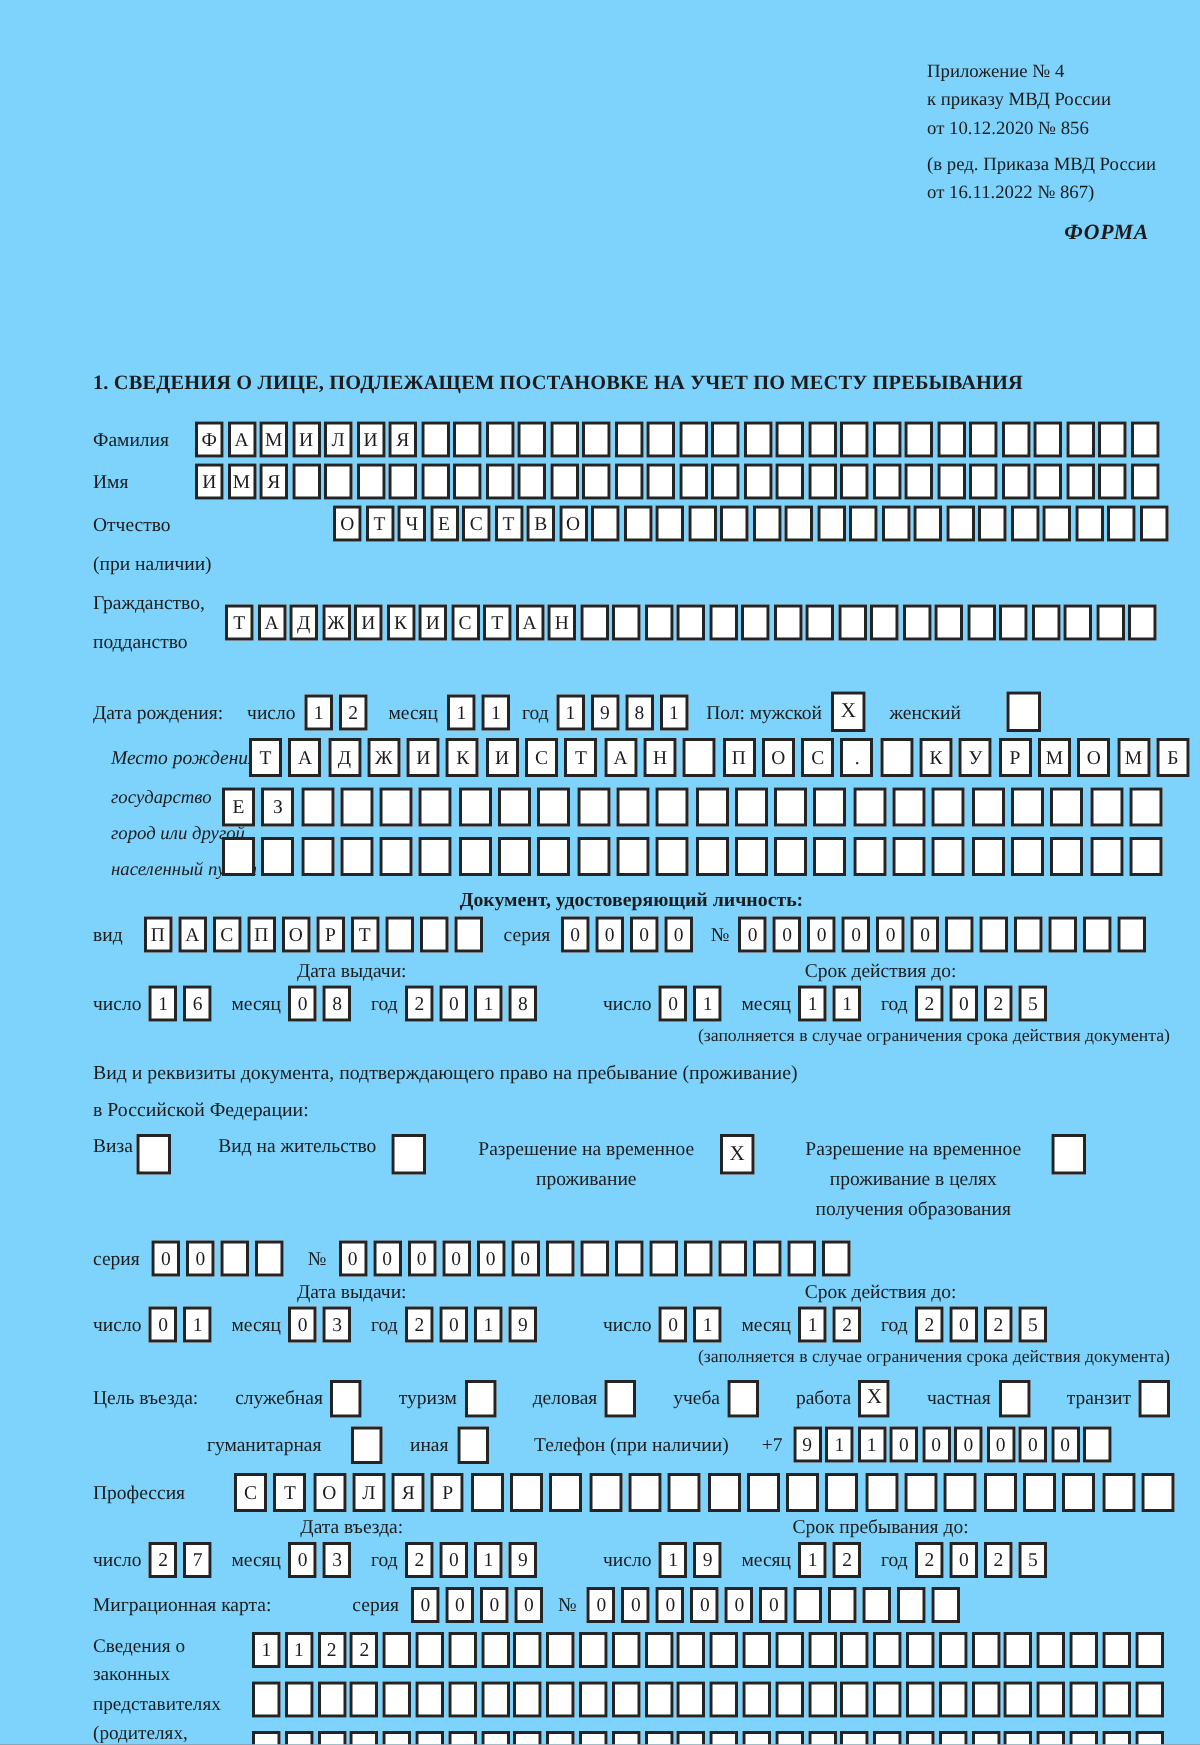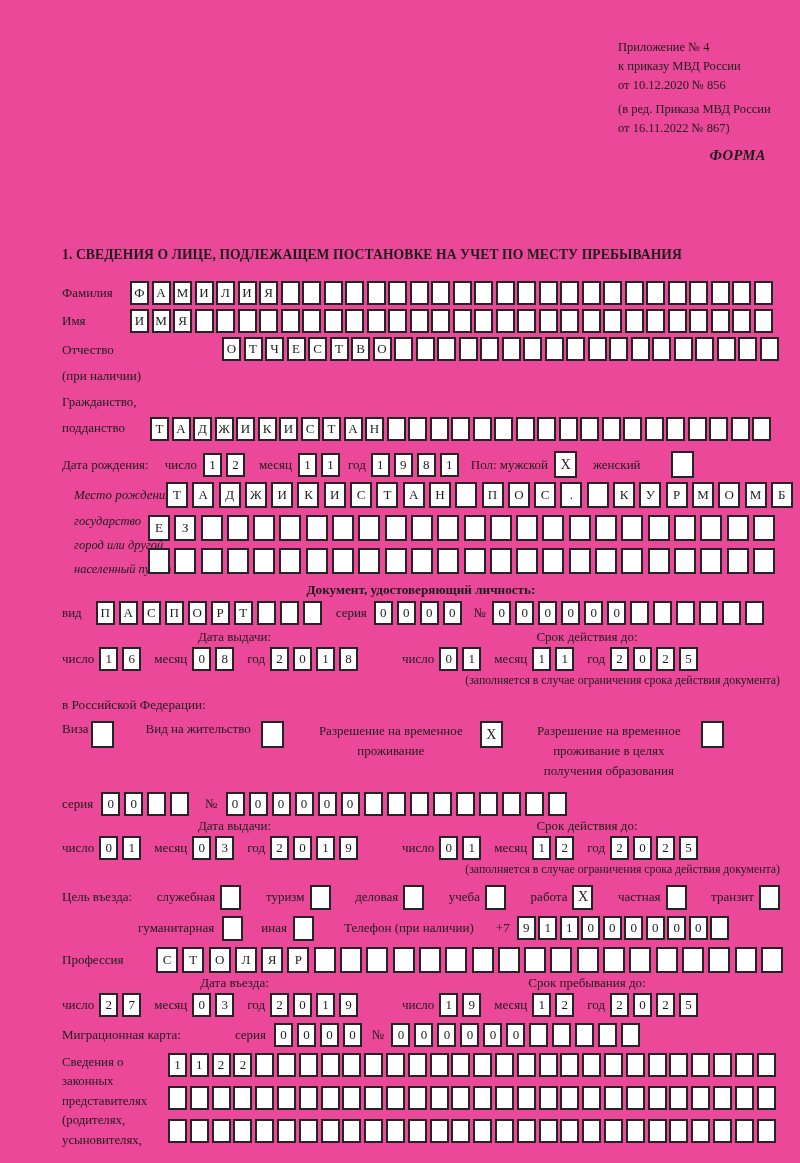--- a/index.html
+++ b/index.html
@@ -1,16 +1,16 @@
 <!DOCTYPE html>
 <html><head>
 <meta charset="utf-8">
 <style>
   html,body{margin:0;padding:0;background:#888;}
-  .page{position:relative;width:800px;height:1163px;background:#ec4899;margin:0 auto;
+  .page{position:relative;width:800px;height:1163px;background:#7dd3fc;margin:0 auto;
         font-family:"Liberation Serif","DejaVu Serif",serif;color:#1c1c1c;overflow:hidden;}
   
   .annex{position:absolute;left:618px;top:38px;font-size:12.5px;line-height:1.5;}
   .annex .amend{margin-top:6px;}
   .forma{position:absolute;right:34px;top:147px;font-weight:bold;font-size:14.5px;letter-spacing:.5px;font-style:italic;}
   .title{position:absolute;left:55px;width:700px;top:182px;text-align:center;font-weight:bold;
          font-size:15px;line-height:1.8;letter-spacing:.2px;}
   .tuline{display:inline-block;width:56px;border-bottom:2px solid #333;height:14px;margin-left:8px;}
   .sec1{position:absolute;left:62px;top:247px;width:720px;font-weight:bold;font-size:13.6px;letter-spacing:.1px;white-space:nowrap;}
   
@@ -24,21 +24,21 @@
   .n12 .c{margin-right:4px;}
   .cbx{box-sizing:border-box;flex:0 0 auto;width:23px;height:27px;border:2px solid #242424;background:#fff;
        display:flex;align-items:center;justify-content:center;font-size:14px;}
   .pbx{width:21px;height:25px;}
   .lbl{flex:0 0 auto;}
   .twoline{line-height:26px;}
   .twoline .sub{line-height:15px;font-size:13px;}
   
   .r-surname,.r-name{margin-bottom:4px;}
   .r-pat{align-items:flex-start;margin-bottom:0;}
-  .r-cit{align-items:flex-end;margin-bottom:10px;}
+  .r-cit{align-items:center;margin-bottom:20px;}
   .r-birth{margin-top:2px;margin-bottom:4px;}
   .mb-block{position:relative;height:98px;margin-bottom:2px;}
   .mb-block .ml{position:absolute;left:12px;font-size:12.5px;white-space:nowrap;font-style:italic;}
   .mb-r{position:absolute;}
   .doc-head{text-align:center;font-weight:bold;font-size:13.2px;margin:2px 0 3px 0;}
   .r-vid{margin-bottom:4px;}
   .dates-lbls{display:flex;margin-top:2px;font-size:13px;}
   .dates-row{display:flex;align-items:center;margin-top:2px;}
   .dgrp{display:flex;align-items:center;}
   .dgrp .lbl{margin-right:5px;}
@@ -414,20 +414,21 @@
             <span class="c">2</span>
             <span class="c">0</span>
             <span class="c">2</span>
             <span class="c">5</span>
           </span>
       </span>
     </div>
     <div class="note-r">(заполняется в случае ограничения срока действия документа)</div>
 
     <div class="stay-doc">
+      <div>Вид и реквизиты документа, подтверждающего право на пребывание (проживание)</div>
       <div>в Российской Федерации:</div>
     </div>
 
     <div class="r-visa">
       <span class="lbl" style="margin-right:2px">Виза</span>
       <span class="cbx"></span>
       <span class="lbl" style="margin:0 10px 0 32px">Вид на жительство</span>
       <span class="cbx"></span>
       <span class="vcol" style="width:162px;margin-left:26px">
         <span>Разрешение на временное</span><br>
@@ -542,21 +543,21 @@
         <span class="lbl">частная</span>
         <span class="cbx pbx"></span>
       </span>
       <span class="pair">
         <span class="lbl">транзит</span>
         <span class="cbx pbx"></span>
       </span>
     </div>
 
     <div class="r-purpose2">
-      <span class="lbl" style="margin-right:8px">гуманитарная</span>
+      <span class="lbl" style="margin-right:20px">гуманитарная</span>
       <span class="cbx pbx"></span>
       <span class="lbl" style="margin:0 6px 0 18px">иная</span>
       <span class="cbx pbx"></span>
       <span class="lbl" style="margin-left:30px">Телефон (при наличии)</span>
       <span class="lbl" style="margin:0 7px 0 22px">+7</span>
       <span class="cells">
           <span class="c">9</span>
           <span class="c">1</span>
           <span class="c">1</span>
           <span class="c">0</span>

